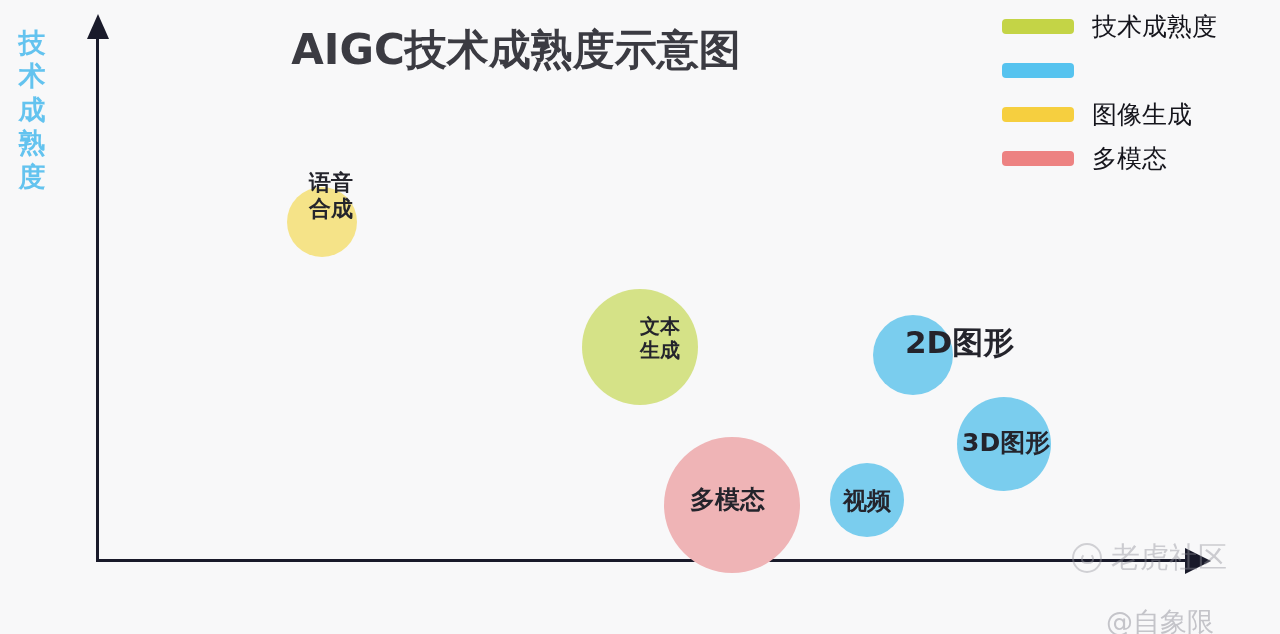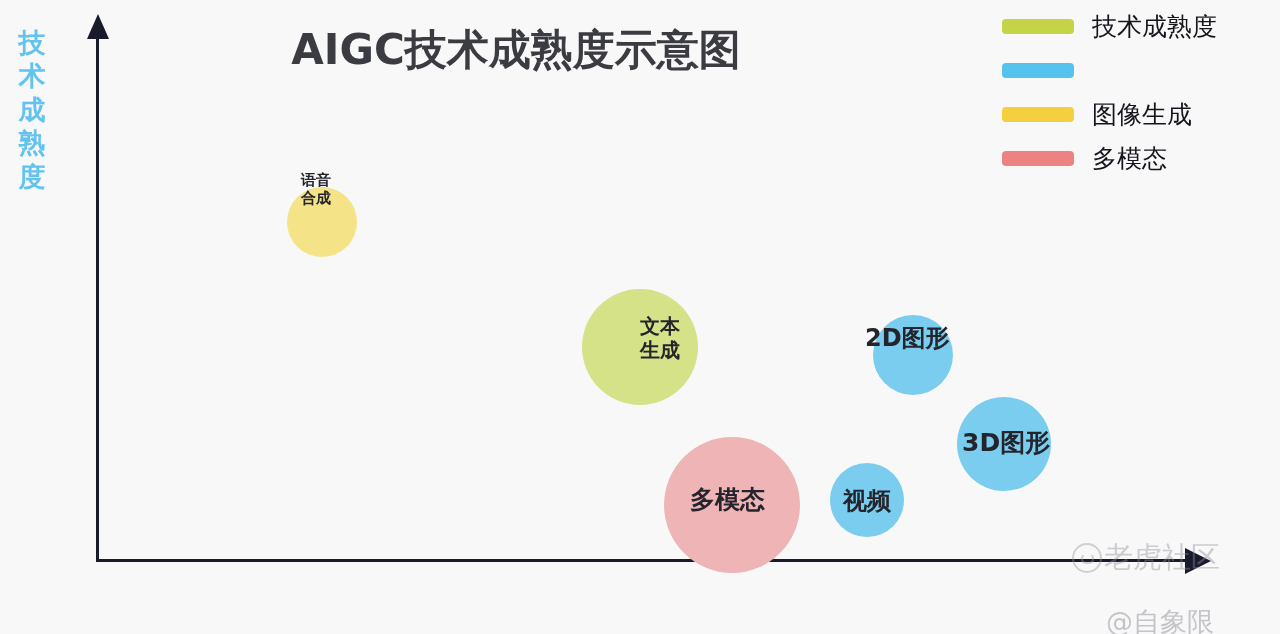--- a/index.html
+++ b/index.html
@@ -164,21 +164,21 @@
     left: 7px;
     top: 8px;
     width: 13px;
     height: 11px;
     border: 2px solid #9a9aa2;
     border-radius: 50% 50% 40% 40%;
     border-top-color: transparent;
     box-sizing: border-box;
   }
   .watermark-tiger .wm-text {
-    margin-left: 2px;
+    margin-left: 9px;
     font-family: "DejaVu Sans", sans-serif;
     font-size: 29px;
     color: #8f8f98;
     white-space: nowrap;
   }
   .watermark-zxx {
     position: absolute;
     left: 1106px;
     top: 604px;
     font-family: "DejaVu Sans", sans-serif;
@@ -197,27 +197,27 @@
 
   <div class="axis-y-arrow"></div>
   <div class="axis-y-line"></div>
   <div class="axis-label-y">技术成熟度</div>
 
   <div class="axis-x-line"></div>
   <div class="axis-x-arrow"></div>
 
   <div id="bubble-layer">
       <div class="bubble" style="left: 287px; top: 187px; width: 70px; height: 70px; background: rgb(245, 227, 136);"></div>
-      <div class="bubble-label" style="font-size: 15px; left: 301px; top: 172px;">语音
+      <div class="bubble-label" style="font-size: 22px; left: 309px; top: 172px; font-family: Liberation Mono, monospace;">语音
 合成</div>
       <div class="bubble" style="left: 582px; top: 289px; width: 116px; height: 116px; background: rgb(213, 226, 135);"></div>
       <div class="bubble-label" style="font-size: 20px; left: 640px; top: 316px; font-family: Liberation Mono, monospace;">文本
 生成</div>
       <div class="bubble" style="left: 873px; top: 315px; width: 80px; height: 80px; background: rgb(122, 205, 238);"></div>
-      <div class="bubble-label" style="font-size: 24px; left: 865px; top: 324px;">2D图形</div>
+      <div class="bubble-label" style="font-size: 31px; left: 905px; top: 324px;">2D图形</div>
       <div class="bubble" style="left: 957px; top: 397px; width: 94px; height: 94px; background: rgb(122, 205, 238);"></div>
       <div class="bubble-label" style="font-size: 25px; left: 962px; top: 428px;">3D图形</div>
       <div class="bubble" style="left: 830px; top: 463px; width: 74px; height: 74px; background: rgb(122, 205, 238);"></div>
       <div class="bubble-label" style="font-size: 24px; left: 843px; top: 487px;">视频</div>
       <div class="bubble" style="left: 664px; top: 437px; width: 136px; height: 136px; background: rgb(239, 180, 182);"></div>
       <div class="bubble-label" style="font-size: 25px; left: 690px; top: 485px;">多模态</div>
     </div>
 
   <div class="legend" id="legend">
       <div class="legend-row">

